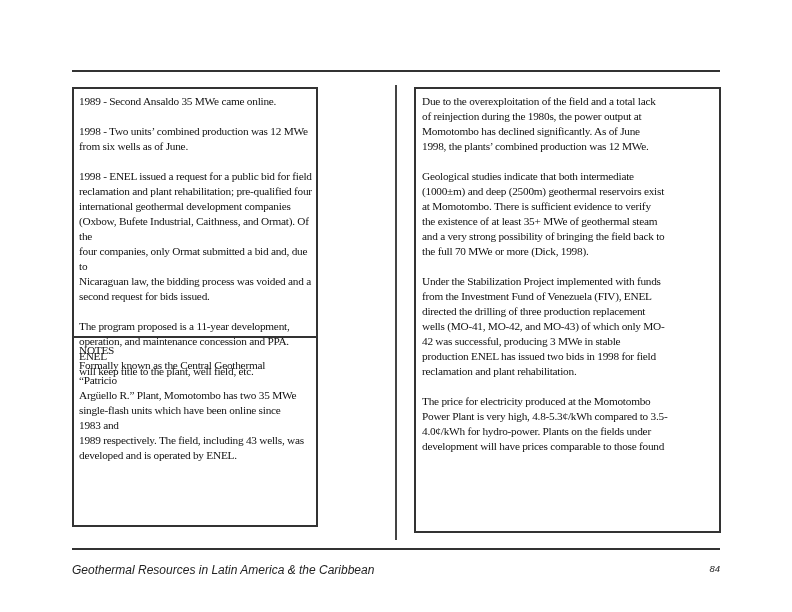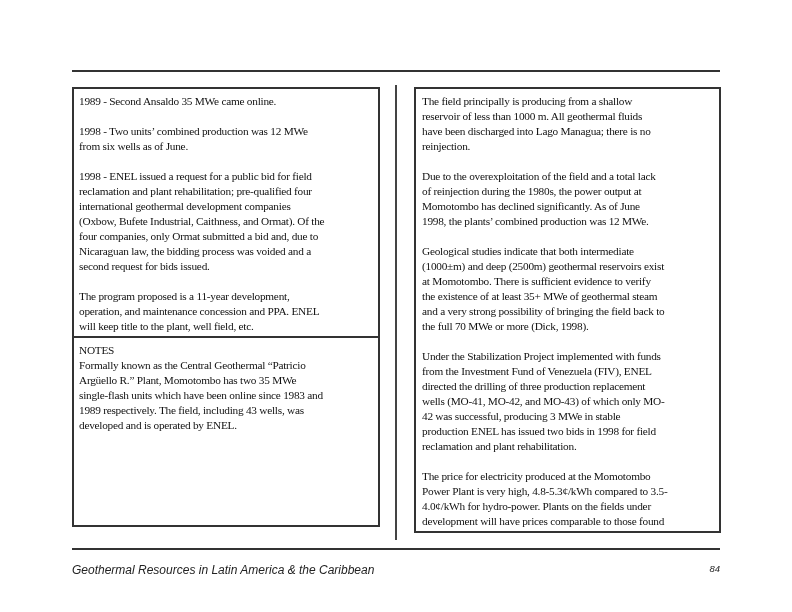--- a/index.html
+++ b/index.html
@@ -22,21 +22,21 @@
     #top-rule { left: 72px; top: 70px; width: 648px; height: 2px; }
     #bottom-rule { left: 72px; top: 548px; width: 648px; height: 2px; }
     #center-line { left: 395px; top: 85px; width: 2px; height: 455px; background: #444444; }
 
     .box {
       position: absolute;
       border: 2px solid #333333;
       box-sizing: border-box;
     }
     #left-box {
-      left: 72px; top: 87px; width: 308px; height: 440px;
+      left: 72px; top: 87px; width: 246px; height: 440px;
     }
     #left-upper {
       position: absolute;
       left: 0; top: 0; right: 0;
       height: 249px;
       border-bottom: 2px solid #333333;
       box-sizing: border-box;
       padding: 5px 4px 0 5px;
     }
     #left-lower {
@@ -105,24 +105,20 @@
 Argüello R.” Plant, Momotombo has two 35 MWe
 single-flash units which have been online since 1983 and
 1989 respectively.  The field, including 43 wells, was
 developed and is operated by ENEL.</p>
   </div>
 </div>
 
 <div id="center-line" class="rule"></div>
 
 <div id="right-box" class="box">
-  <p class="para">The field principally is producing from a shallow
-reservoir of less than 1000 m.  All geothermal fluids
-have been discharged into Lago Managua; there is no
-reinjection.</p>
   <p class="para">Due to the overexploitation of the field and a total lack
 of reinjection during the 1980s, the power output at
 Momotombo has declined significantly.  As of June
 1998, the plants’ combined production was 12 MWe.</p>
   <p class="para">Geological studies indicate that both intermediate
 (1000±m) and deep (2500m) geothermal reservoirs exist
 at Momotombo.  There is sufficient evidence to verify
 the existence of at least 35+ MWe of geothermal steam
 and a very strong possibility of bringing the field back to
 the full 70 MWe or more (Dick, 1998).</p>

